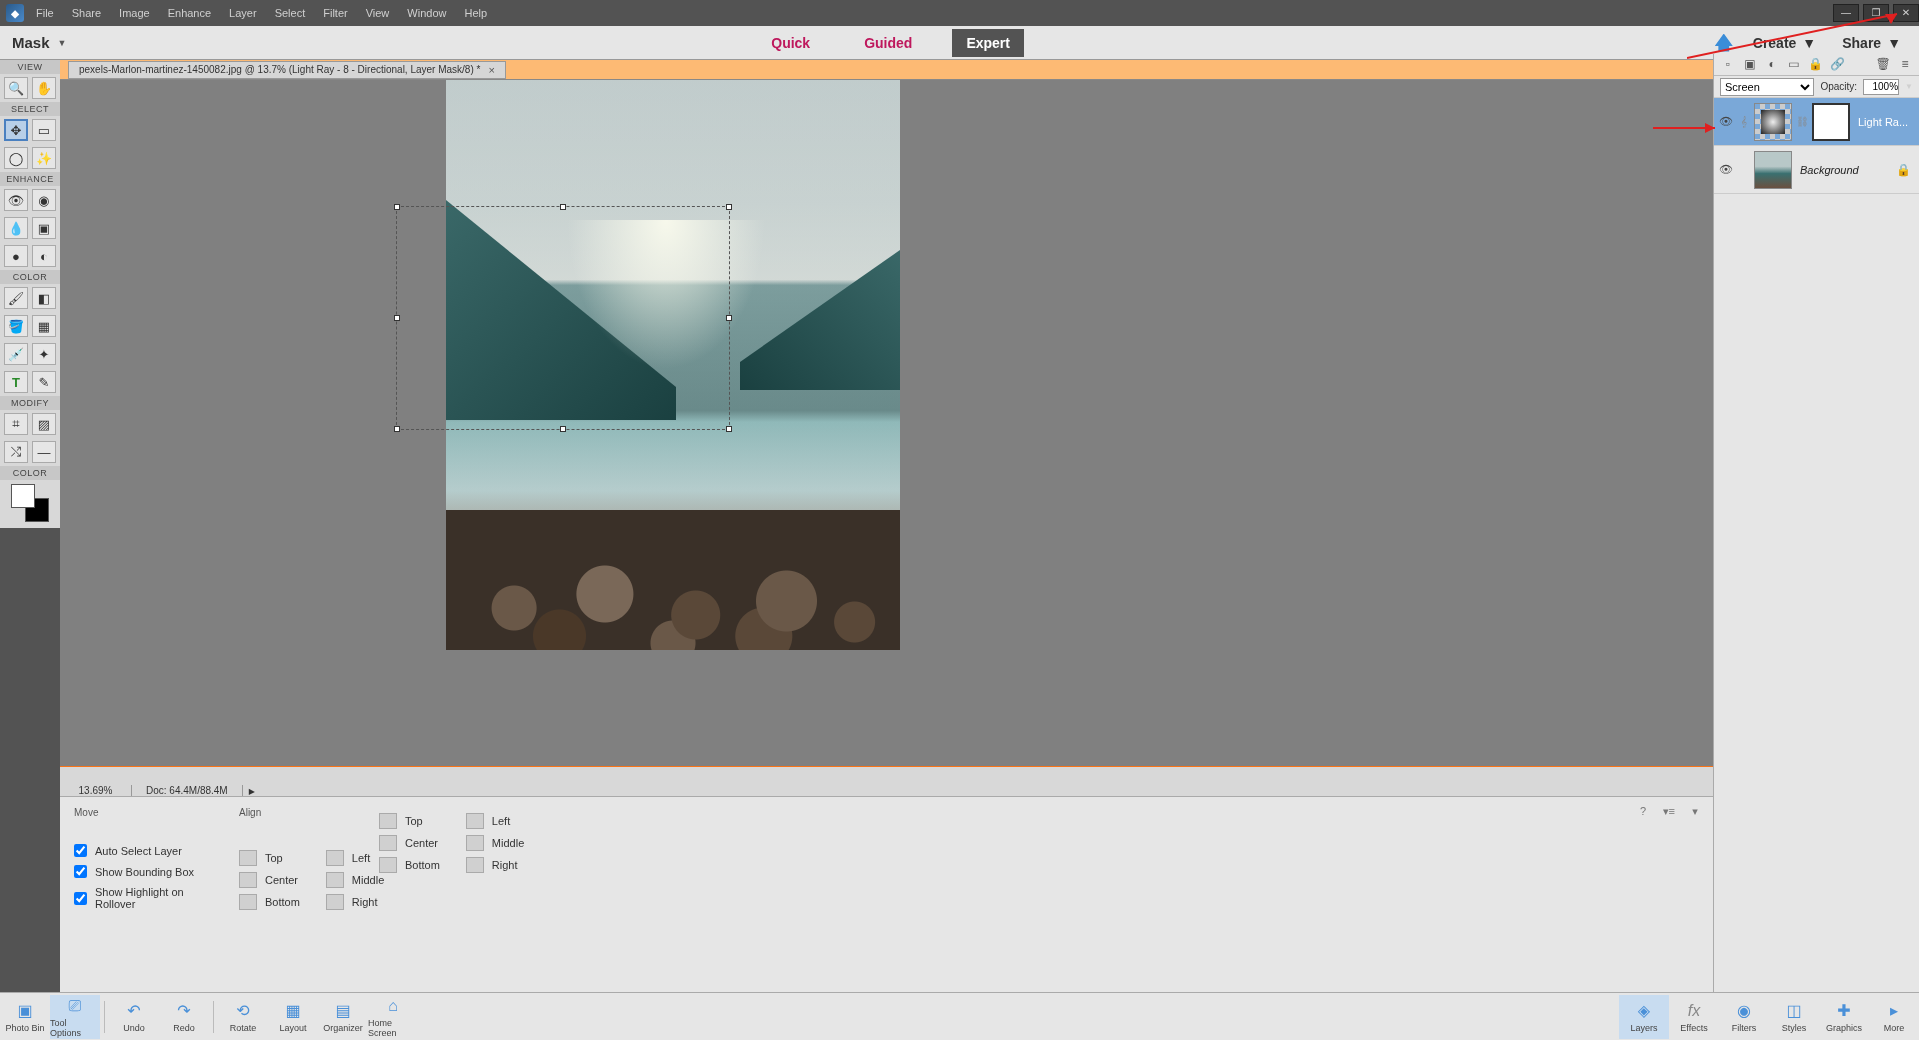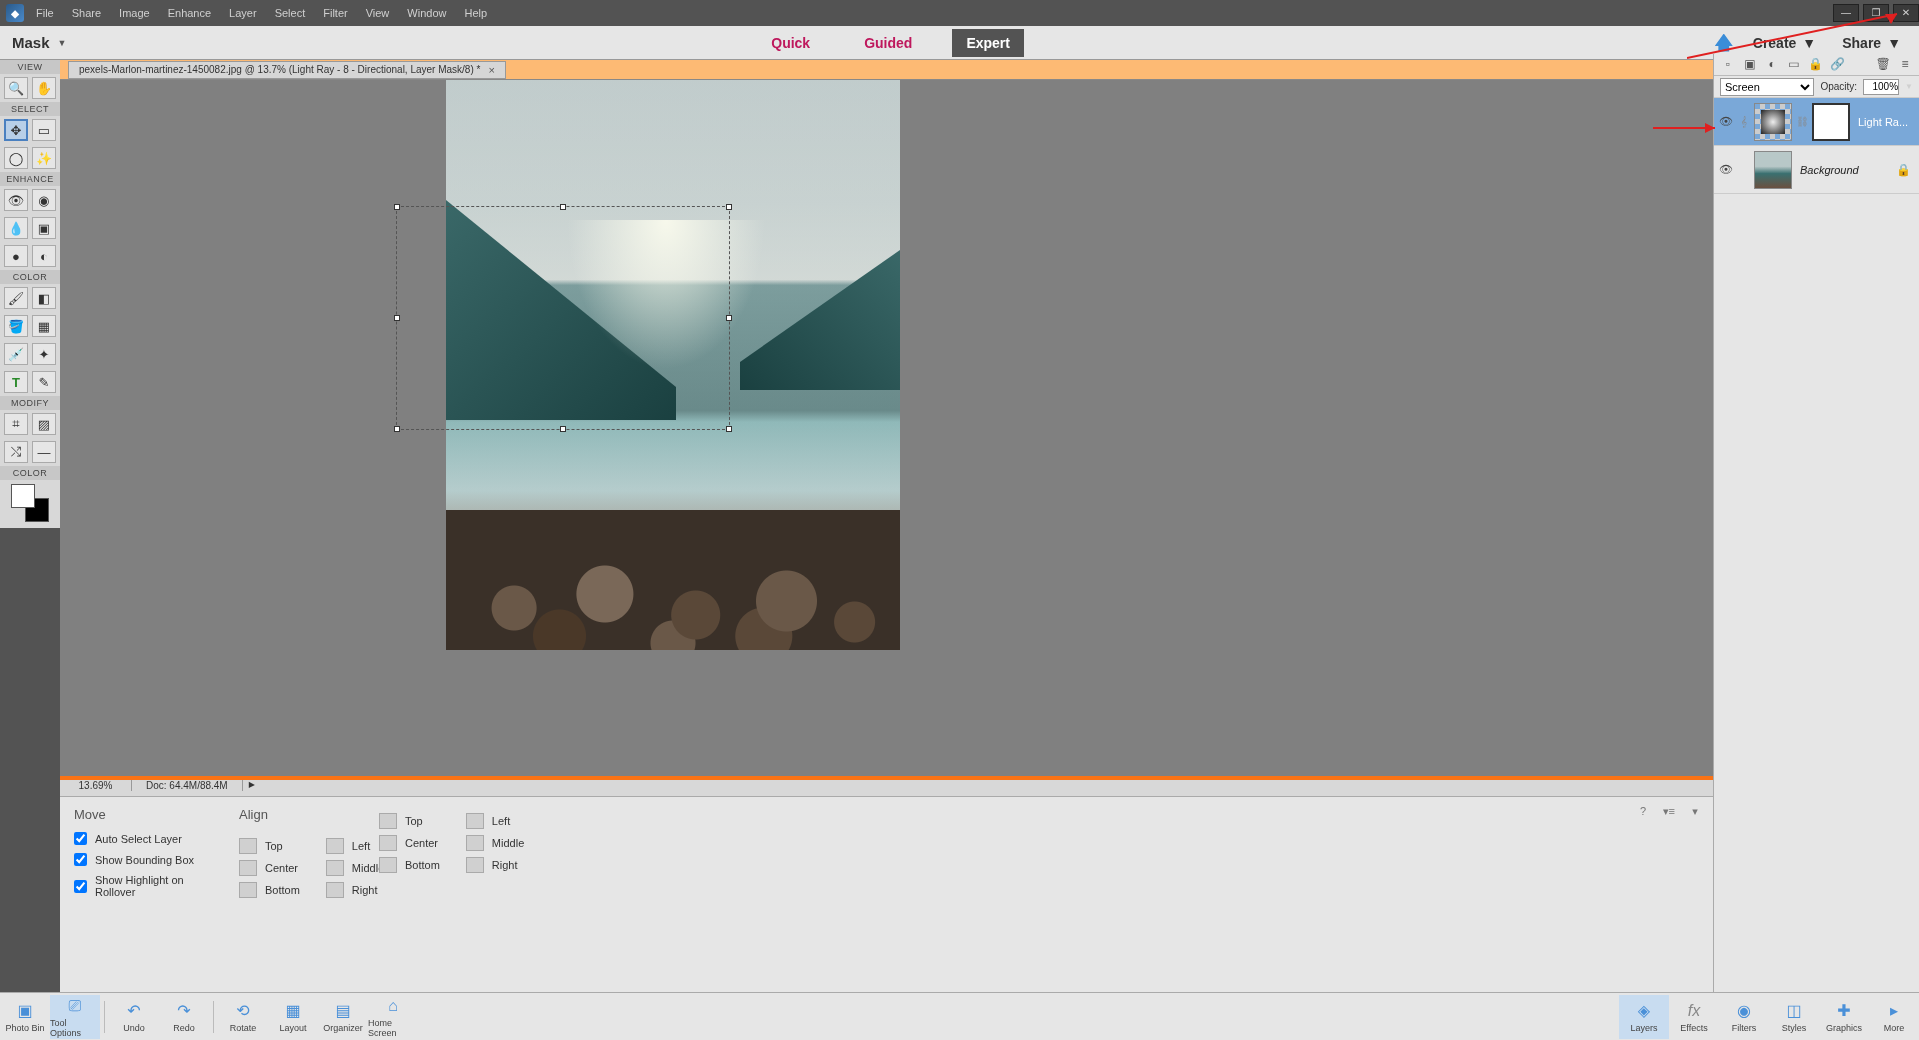--- a/index.html
+++ b/index.html
@@ -62,33 +62,33 @@
   radial-gradient(circle at 50% 95%,#6a5848 22px,transparent 23px),
   radial-gradient(circle at 70% 90%,#5a4838 28px,transparent 29px),
   #3a3028;}
 .sel-box { position:absolute; border:1px dashed #555; left:336px; top:126px; width:334px; height:224px;}
 .sel-box .h { position:absolute; width:6px;height:6px;background:#fff;border:1px solid #333;}
 .h.tl{left:-3px;top:-3px;} .h.tm{left:50%;top:-3px;margin-left:-3px;} .h.tr{right:-3px;top:-3px;}
 .h.ml{left:-3px;top:50%;margin-top:-3px;} .h.mr{right:-3px;top:50%;margin-top:-3px;}
 .h.bl{left:-3px;bottom:-3px;} .h.bm{left:50%;bottom:-3px;margin-left:-3px;} .h.br{right:-3px;bottom:-3px;}
 
 
-.statusline { position:absolute; left:60px; right:206px; bottom:244px; height:20px; background:#d8d8d8; display:flex; align-items:flex-start; font-size:10px; color:#333; border-top:4px solid #f97316;}
+.statusline { position:absolute; left:60px; right:206px; bottom:244px; height:30px; background:#d8d8d8; display:flex; align-items:flex-end; font-size:10px; color:#333; border-top:1px solid #f97316;}
 .statusline .zoom { width:72px; text-align:center; border-right:1px solid #999;}
 .statusline .doc { padding:0 14px; border-right:1px solid #999;}
 .statusline .tri2 { margin-left:6px; font-size:8px;}
 
 
 .options { position:absolute; left:60px; right:206px; bottom:48px; height:196px; background:#e6e6e6; border-top:1px solid #aaa; display:flex; color:#333;}
 .optcol { padding:10px 14px; }
 .optcol.move { width:165px;}
 .optcol.arrange { width:70px;}
 .optcol.align { width:140px;}
 .optcol.dist { flex:1;}
-.opthdr { font-size:13px; color:#555; margin-bottom:10px;}
+.opthdr { font-size:10px; color:#555; margin-bottom:26px;}
 .chk { display:flex; align-items:center; gap:8px; margin:8px 0; font-size:11px;}
 .chk input { width:13px; height:13px;}
 .alignrow { display:flex; align-items:center; gap:8px; margin:6px 0; font-size:11px;}
 .aicon { width:18px;height:16px; background:#d0d0d0; border:1px solid #aaa; position:relative;}
 .arrangeicon { width:38px;height:34px;margin-top:6px;position:relative;}
 .arrangeicon .b1{position:absolute;width:22px;height:22px;background:#fff;border:1px solid #888;left:0;top:0;}
 .arrangeicon .b2{position:absolute;width:22px;height:22px;background:#5aa0e0;border:1px solid #2a70b0;right:0;bottom:0;}
 .opt-right { margin-left:auto; padding:8px 10px; display:flex; gap:10px; color:#777;}
 .opt-right div{width:16px;height:16px;text-align:center;}
 

